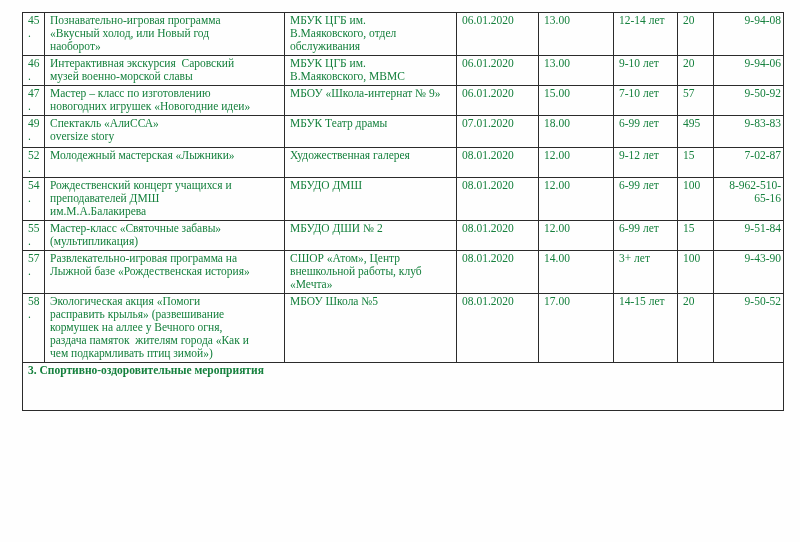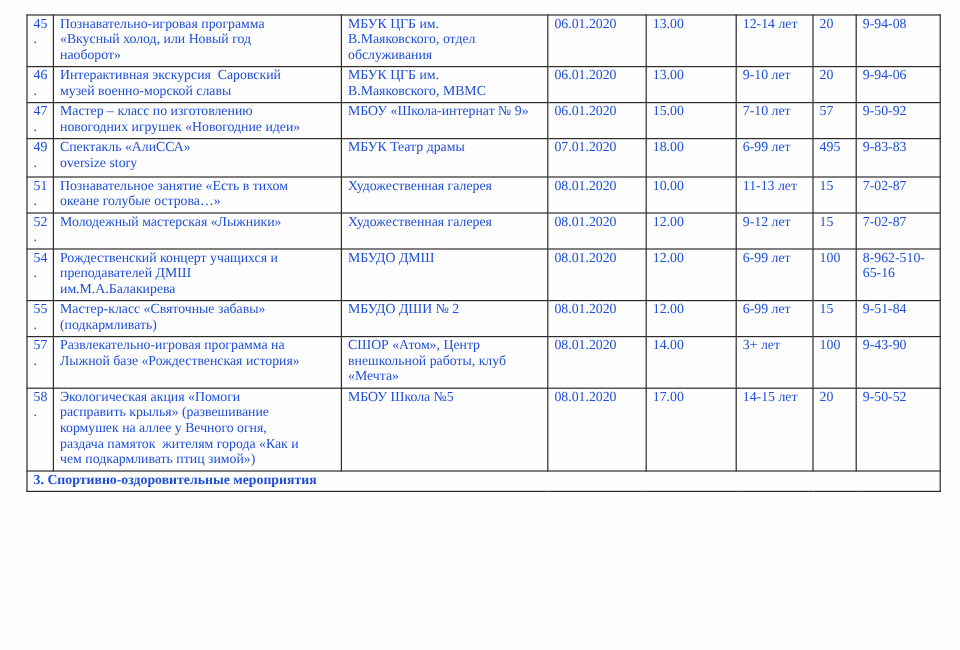--- a/index.html
+++ b/index.html
@@ -7,21 +7,21 @@
     padding: 0;
     background: #ffffff;
   }
   .page {
     position: relative;
     width: 800px;
     height: 542px;
     background: #fefefe;
     overflow: hidden;
     font-family: "Liberation Serif", "DejaVu Serif", serif;
-    color: #1d4ed8;
+    color: #15803d;
   }
   table.events {
     position: absolute;
     left: 22px;
     top: 12px;
     width: 761px;
     border-collapse: collapse;
     table-layout: fixed;
   }
   table.events td {
@@ -34,21 +34,21 @@
     overflow: hidden;
     word-wrap: break-word;
   }
   td.c-num   { padding-left: 4px; }
   td.c-title { padding-left: 5px; }
   td.c-venue { padding-left: 6px; }
   td.c-date  { padding-left: 6px; }
   td.c-time  { padding-left: 7px; }
   td.c-age   { padding-left: 13px; }
   td.c-cap   { padding-left: 6px; }
-  td.c-phone { padding-left: 7px; }
+  td.c-phone { padding-left: 7px; text-align: right; }
   td.c-section {
     font-weight: 700;
     font-size: 12px;
     line-height: 14px;
     padding: 1px 2px 1px 4px;
     white-space: nowrap;
   }
   
   tbody tr:nth-child(1)  { height: 43px; }
   tbody tr:nth-child(4)  { height: 32px; }
@@ -117,31 +117,20 @@
     <td class="c-title">Спектакль «АлиССА»
 oversize story</td>
     <td class="c-venue">МБУК Театр драмы</td>
     <td class="c-date">07.01.2020</td>
     <td class="c-time">18.00</td>
     <td class="c-age">6-99 лет</td>
     <td class="c-cap">495</td>
     <td class="c-phone">9-83-83</td>
   </tr>
         <tr>
-    <td class="c-num">51.</td>
-    <td class="c-title">Познавательное занятие «Есть в тихом
-океане голубые острова…»</td>
-    <td class="c-venue">Художественная галерея</td>
-    <td class="c-date">08.01.2020</td>
-    <td class="c-time">10.00</td>
-    <td class="c-age">11-13 лет</td>
-    <td class="c-cap">15</td>
-    <td class="c-phone">7-02-87</td>
-  </tr>
-        <tr>
     <td class="c-num">52.</td>
     <td class="c-title">Молодежный мастерская «Лыжники»</td>
     <td class="c-venue">Художественная галерея</td>
     <td class="c-date">08.01.2020</td>
     <td class="c-time">12.00</td>
     <td class="c-age">9-12 лет</td>
     <td class="c-cap">15</td>
     <td class="c-phone">7-02-87</td>
   </tr>
         <tr>
@@ -153,21 +142,21 @@
     <td class="c-date">08.01.2020</td>
     <td class="c-time">12.00</td>
     <td class="c-age">6-99 лет</td>
     <td class="c-cap">100</td>
     <td class="c-phone">8-962-510-
 65-16</td>
   </tr>
         <tr>
     <td class="c-num">55.</td>
     <td class="c-title">Мастер-класс «Святочные забавы»
-(подкармливать)</td>
+(мультипликация)</td>
     <td class="c-venue">МБУДО ДШИ № 2</td>
     <td class="c-date">08.01.2020</td>
     <td class="c-time">12.00</td>
     <td class="c-age">6-99 лет</td>
     <td class="c-cap">15</td>
     <td class="c-phone">9-51-84</td>
   </tr>
         <tr>
     <td class="c-num">57.</td>
     <td class="c-title">Развлекательно-игровая программа на

